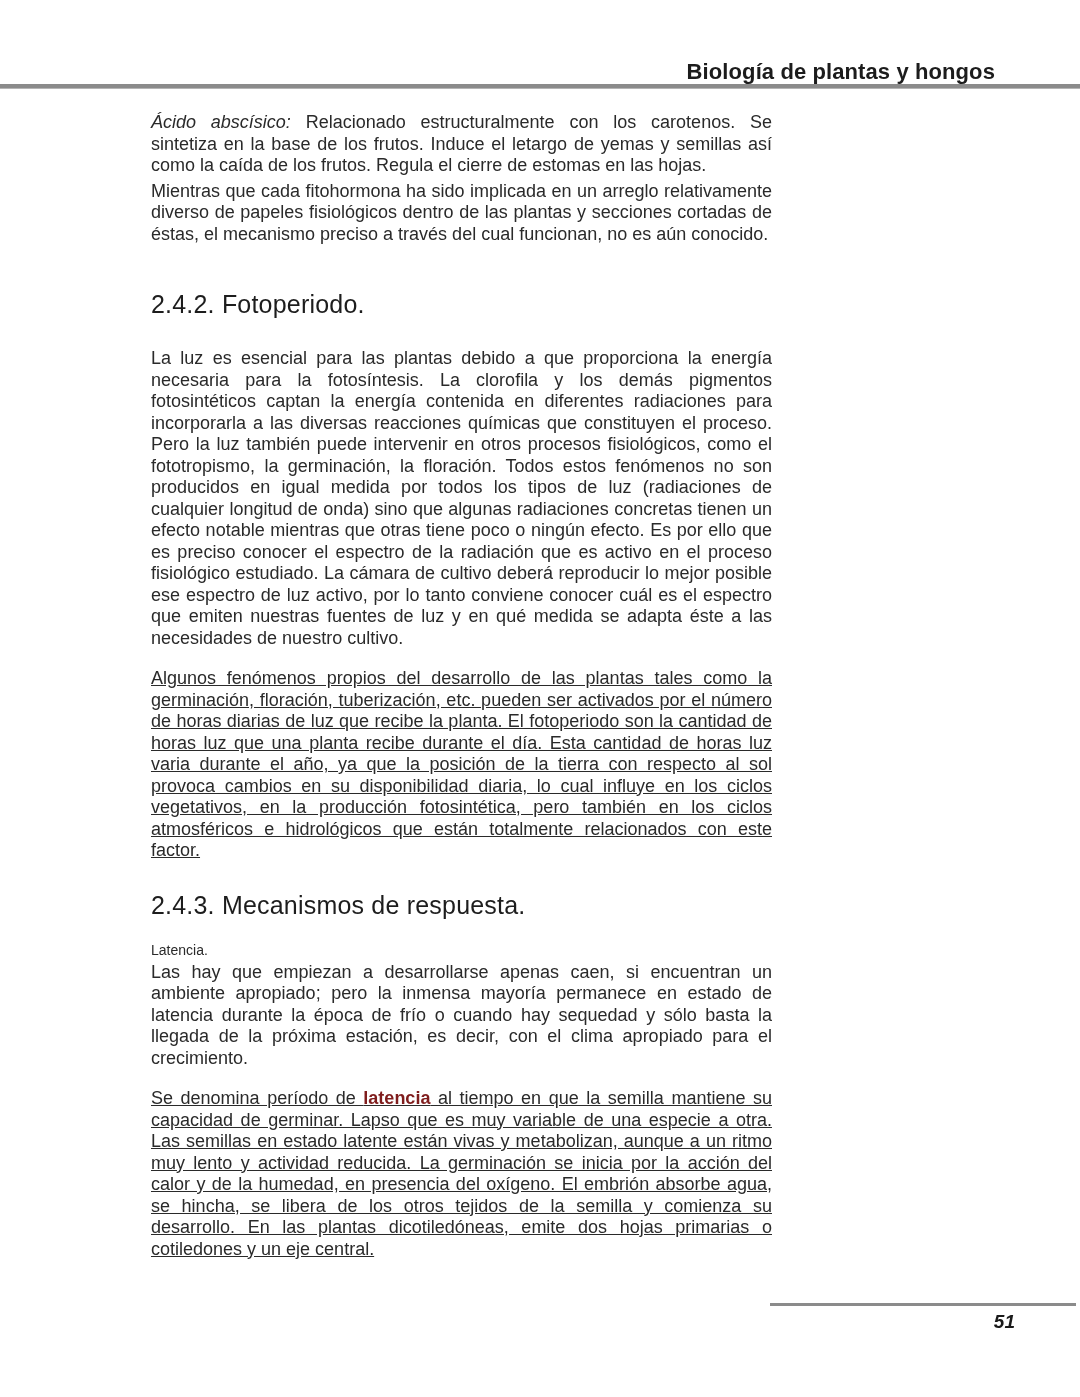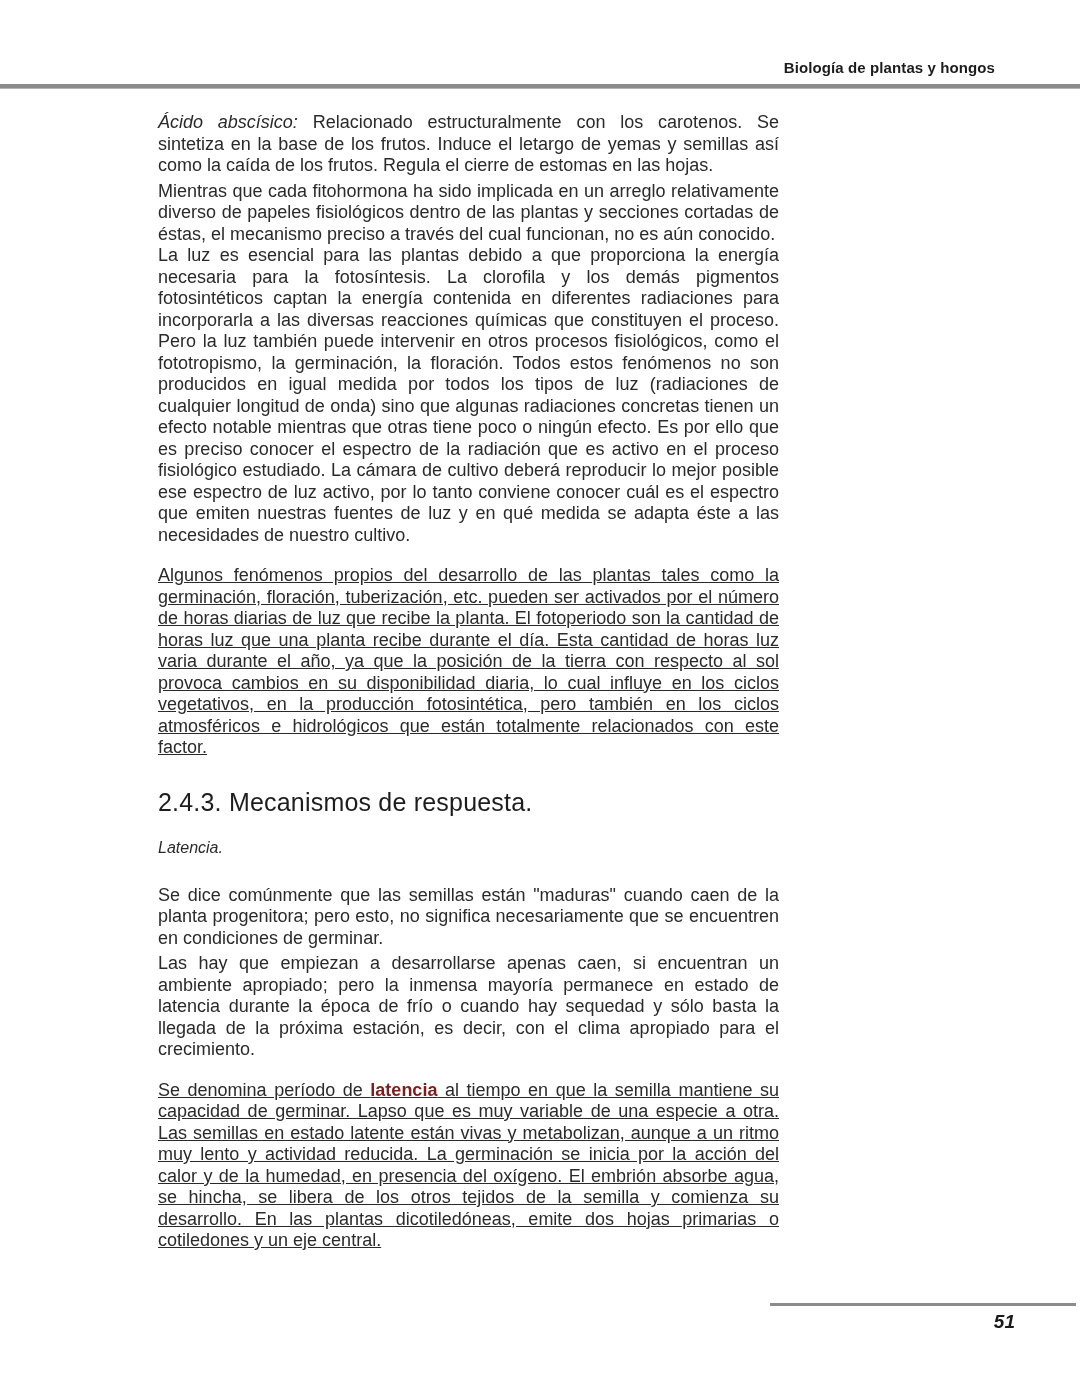--- a/index.html
+++ b/index.html
@@ -14,39 +14,39 @@
     background: #ffffff;
     overflow: hidden;
     font-family: "Liberation Sans", sans-serif;
     color: #2a2a2a;
   }
   
   .running-head {
     position: absolute;
     top: 59px;
     right: 85px;
-    font-size: 15px;
+    font-size: 22px;
     font-weight: bold;
     color: #1c1c1c;
     letter-spacing: 0.1px;
   }
   .header-rule {
     position: absolute;
     top: 84px;
     left: 0;
     width: 100%;
     height: 4px;
     background: #8b8b8b;
     border-bottom: 1px solid #b5b5b5;
   }
   
   .body-column {
     position: absolute;
     top: 0;
-    left: 158px;
+    left: 151px;
     width: 621px;
   }
   .para {
     margin: 0;
     font-size: 18px;
     line-height: 21.5px;
     text-align: justify;
     color: #2a2a2a;
   }
   .para.first { margin-top: 112px; }
@@ -59,22 +59,21 @@
     margin: 0;
     font-size: 25px;
     font-weight: normal;
     color: #1d1d1d;
     letter-spacing: 0.2px;
   }
   .heading-fotoperiodo { margin-top: 45px; margin-bottom: 29px; }
   .heading-mecanismos { margin-top: 29px; margin-bottom: 16px; }
   .subheading-italic {
     margin: 22px 0 0 0;
-    font-size: 16px;
-    font-style: italic;
+    font-size: 14px;
     color: #2a2a2a;
   }
   
   .footer-rule {
     position: absolute;
     top: 1303px;
     left: 770px;
     right: 4px;
     height: 3px;
     background: #8b8b8b;
@@ -96,30 +95,30 @@
 
   <div class="running-head">Biología de plantas y hongos</div>
   <div class="header-rule"></div>
 
   <main class="body-column">
 
     <p class="para first"><em>Ácido abscísico:</em><span> Relacionado estructuralmente con los carotenos. Se sintetiza en la base de los frutos. Induce el letargo de yemas y semillas así como la caída de los frutos. Regula el cierre de estomas en las hojas.</span></p>
 
     <p class="para gap-sm">Mientras que cada fitohormona ha sido implicada en un arreglo relativamente diverso de papeles fisiológicos dentro de las plantas y secciones cortadas de éstas, el mecanismo preciso a través del cual funcionan, no es aún conocido.</p>
 
+    <h2 class="section-heading heading-fotoperiodo">2.4.2. Fotoperiodo.</h2>
 
     <p class="para">La luz es esencial para las plantas debido a que proporciona la energía necesaria para la fotosíntesis. La clorofila y los demás pigmentos fotosintéticos captan la energía contenida en diferentes radiaciones para incorporarla a las diversas reacciones químicas que constituyen el proceso. Pero la luz también puede intervenir en otros procesos fisiológicos, como el fototropismo, la germinación, la floración. Todos estos fenómenos no son producidos en igual medida por todos los tipos de luz (radiaciones de cualquier longitud de onda) sino que algunas radiaciones concretas tienen un efecto notable mientras que otras tiene poco o ningún efecto. Es por ello que es preciso conocer el espectro de la radiación que es activo en el proceso fisiológico estudiado. La cámara de cultivo deberá reproducir lo mejor posible ese espectro de luz activo, por lo tanto conviene conocer cuál es el espectro que emiten nuestras fuentes de luz y en qué medida se adapta éste a las necesidades de nuestro cultivo.</p>
 
     <p class="para gap-md">Algunos fenómenos propios del desarrollo de las plantas tales como la germinación, floración, tuberización, etc. pueden ser activados por el número de horas diarias de luz que recibe la planta. El fotoperiodo son la cantidad de horas luz que una planta recibe durante el día. Esta cantidad de horas luz varia durante el año, ya que la posición de la tierra con respecto al sol provoca cambios en su disponibilidad diaria, lo cual influye en los ciclos vegetativos, en la producción fotosintética, pero también en los ciclos atmosféricos e hidrológicos que están totalmente relacionados con este factor.</p>
 
     <h2 class="section-heading heading-mecanismos">2.4.3. Mecanismos de respuesta.</h2>
 
     <p class="subheading-italic">Latencia.</p>
 
-    <p class="para gap-lg">Se dice comúnmente que las semillas están "maduras" cuando caen de la planta progenitora; pero esto, no significa necesariamente que se encuentren en condiciones de germinar.</p>
 
     <p class="para gap-sm">Las hay que empiezan a desarrollarse apenas caen, si encuentran un ambiente apropiado; pero la inmensa mayoría permanece en estado de latencia durante la época de frío o cuando hay sequedad y sólo basta la llegada de la próxima estación, es decir, con el clima apropiado para el crecimiento.</p>
 
     <p class="para gap-md"><span>Se denomina período de </span><strong>latencia</strong><span> al tiempo en que la semilla mantiene su capacidad de germinar. Lapso que es muy variable de una especie a otra. Las semillas en estado latente están vivas y metabolizan, aunque a un ritmo muy lento y actividad reducida. La germinación se inicia por la acción del calor y de la humedad, en presencia del oxígeno. El embrión absorbe agua, se hincha, se libera de los otros tejidos de la semilla y comienza su desarrollo. En las plantas dicotiledóneas, emite dos hojas primarias o cotiledones y un eje central.</span></p>
 
   </main>
 
   <div class="footer-rule"></div>
   <div class="page-number">51</div>
 

